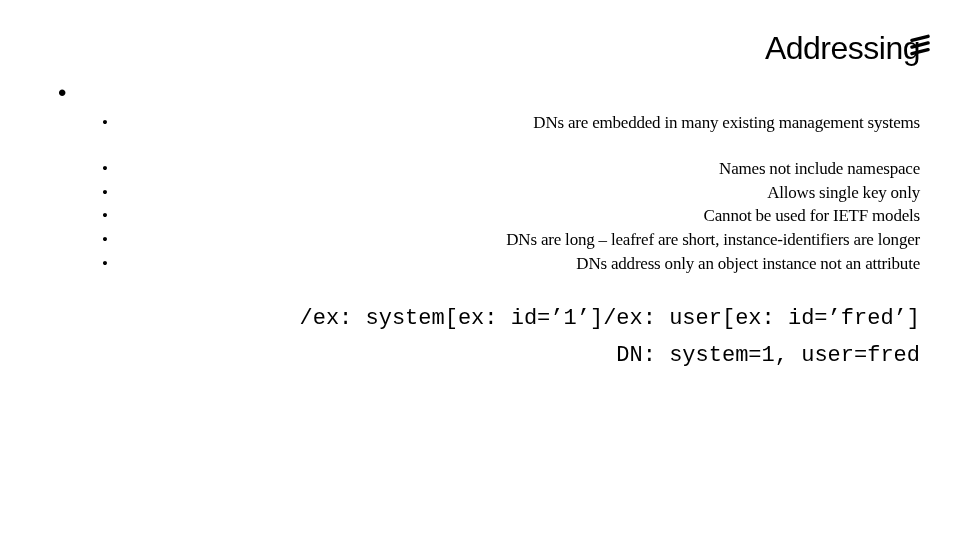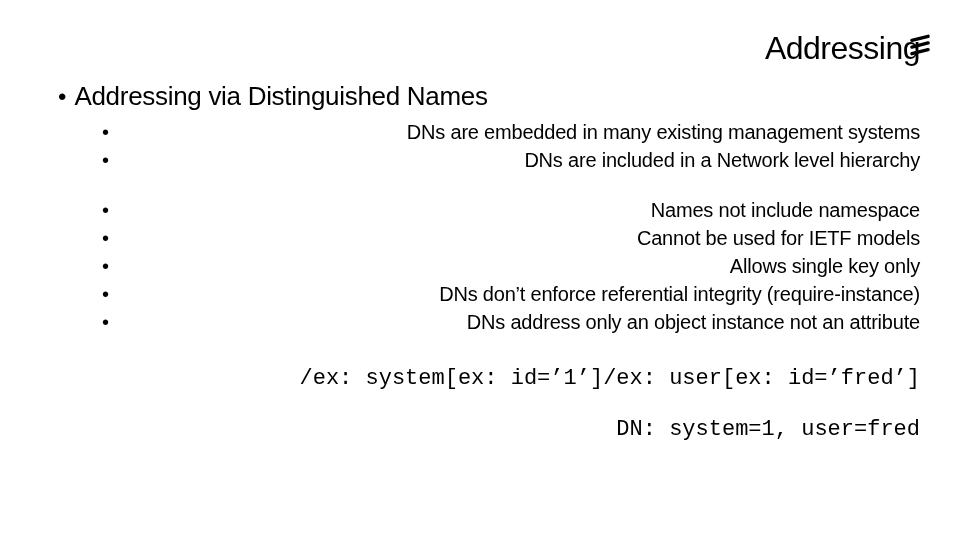--- a/index.html
+++ b/index.html
@@ -5,59 +5,57 @@
   * { margin: 0; padding: 0; box-sizing: border-box; }
   html, body { width: 960px; height: 540px; background: #fff; font-family: "Segoe UI", "Helvetica Neue", Arial, sans-serif; color: #000; }
   .slide { position: relative; width: 960px; height: 540px; padding: 30px 40px 20px 40px; text-align: right; }
   .logo { position: absolute; top: 34px; right: 30px; }
   .logo svg { width: 20px; height: 22px; display: block; }
   .title { font-size: 32px; font-weight: 400; letter-spacing: -0.5px; margin-bottom: 14px; }
   .subtitle-row { display: flex; align-items: baseline; margin-left: 18px; margin-bottom: 6px; }
   .subtitle-row .dot { font-size: 24px; line-height: 1; margin-right: 8px; }
   .subtitle { font-size: 26px; font-weight: 400; letter-spacing: -0.3px; }
   ul.bullets { list-style: none; margin-left: 62px; }
-  ul.bullets li { font-size: 20px; line-height: 1.4; letter-spacing: -0.2px; position: relative; padding-left: 16px; }
+  ul.bullets li { font-size: 17px; line-height: 1.4; letter-spacing: -0.2px; position: relative; padding-left: 16px; font-family: Liberation Serif, serif; }
   ul.bullets li::before { content: "•"; position: absolute; left: 0; top: 0; }
   .gap { height: 22px; }
   .code { font-family: "Courier New", Courier, monospace; font-size: 22px; margin-left: 26px; margin-top: 30px; letter-spacing: 0; }
-  .code2 { font-family: "Courier New", Courier, monospace; font-size: 22px; margin-left: 28px; margin-top: 26px; letter-spacing: 0; }
+  .code2 { font-family: "Courier New", Courier, monospace; font-size: 22px; margin-left: 28px; margin-top: 12px; letter-spacing: 0; }
 </style>
 </head>
 <body>
 
 <div class="slide">
 
   <div class="logo">
     <svg viewBox="0 0 24 26">
       <g fill="#000">
         <rect x="0" y="3" width="24" height="4" rx="2" transform="rotate(-14 12 5)"></rect>
         <rect x="0" y="11" width="24" height="4" rx="2" transform="rotate(-14 12 13)"></rect>
         <rect x="0" y="19" width="24" height="4" rx="2" transform="rotate(-14 12 21)"></rect>
       </g>
     </svg>
   </div>
 
   <h1 class="title">Addressing</h1>
 
   <div class="subtitle-row">
     <span class="dot">•</span>
-    <span class="subtitle">Addressing via Distinguished Names</span>
   </div>
 
   <ul class="bullets">
     <li>DNs are embedded in many existing management systems</li>
-    <li>DNs are included in a Network level hierarchy</li>
   </ul>
 
   <div class="gap"></div>
 
   <ul class="bullets">
     <li>Names not include namespace</li>
+    <li>Allows single key only</li>
     <li>Cannot be used for IETF models</li>
-    <li>Allows single key only</li>
-    <li>DNs don’t enforce referential integrity (require-instance)</li>
+    <li>DNs are long – leafref are short, instance-identifiers are longer</li>
     <li>DNs address only an object instance not an attribute</li>
   </ul>
 
   <div class="code">/ex: system[ex: id=’1’]/ex: user[ex: id=’fred’]</div>
   <div class="code2">DN: system=1, user=fred</div>
 
 </div>
 
 </body></html>

